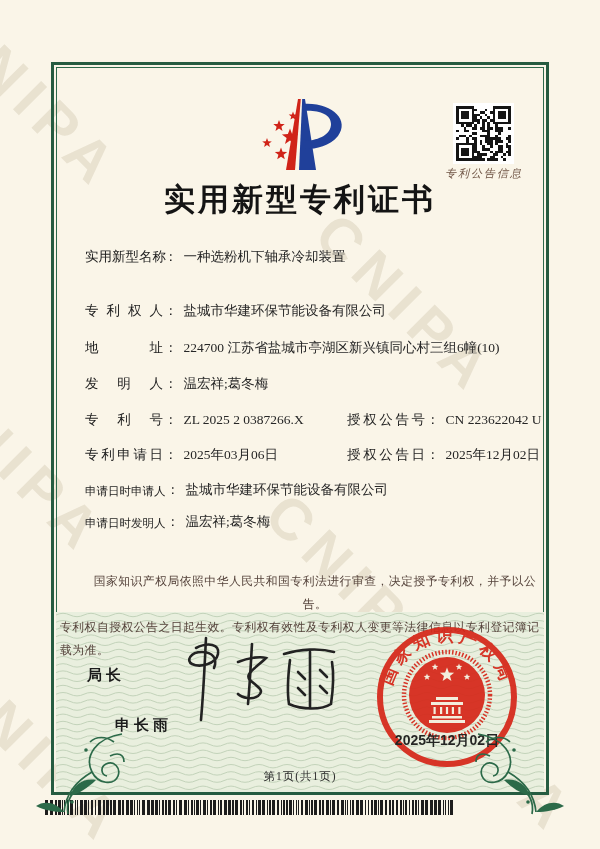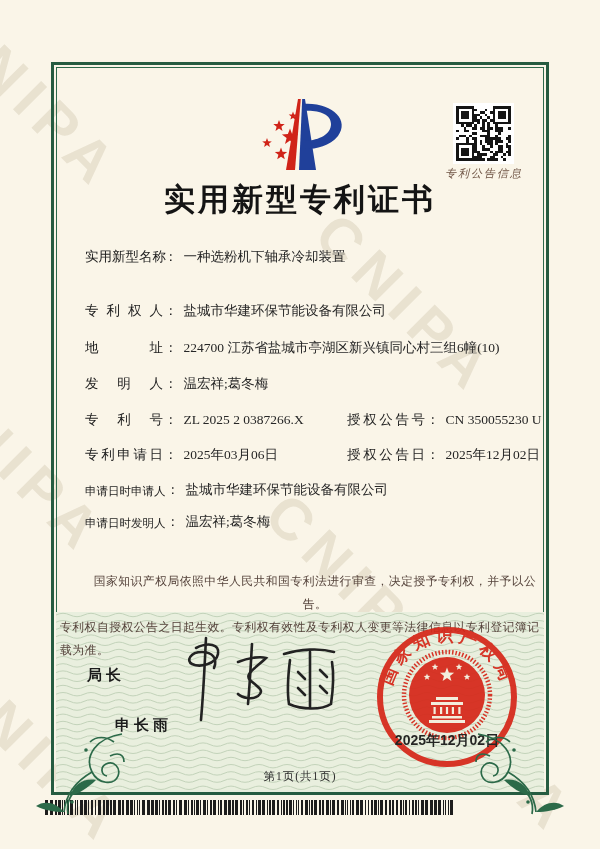--- a/index.html
+++ b/index.html
@@ -594,21 +594,21 @@
         <span>利</span>
         <span>号</span>
       </span><span class="sep">：</span><span class="val">ZL 2025 2 0387266.X</span>
     <span class="col2">
       <span class="jlabel">
           <span>授</span>
           <span>权</span>
           <span>公</span>
           <span>告</span>
           <span>号</span>
-        </span><span class="sep">：</span><span class="val">CN 350055230 U</span>
+        </span><span class="sep">：</span><span class="val">CN 223622042 U</span>
     </span>
   </div>
   <div class="row" style="top:446px">
     <span class="jlabel">
         <span>专</span>
         <span>利</span>
         <span>申</span>
         <span>请</span>
         <span>日</span>
       </span><span class="sep">：</span><span class="val">2025年03月06日</span>

